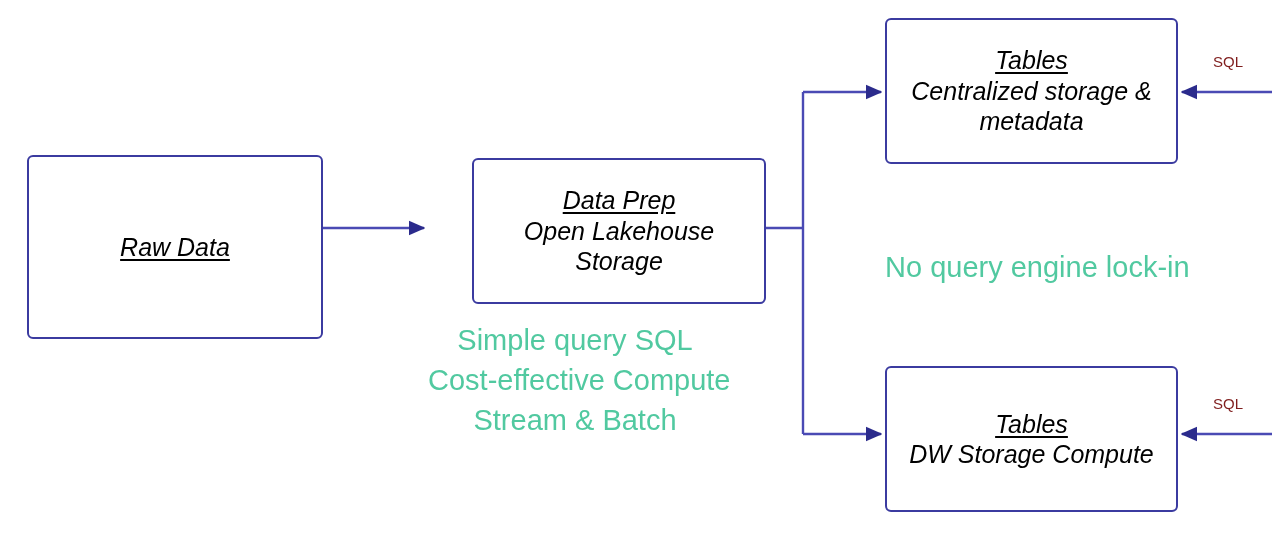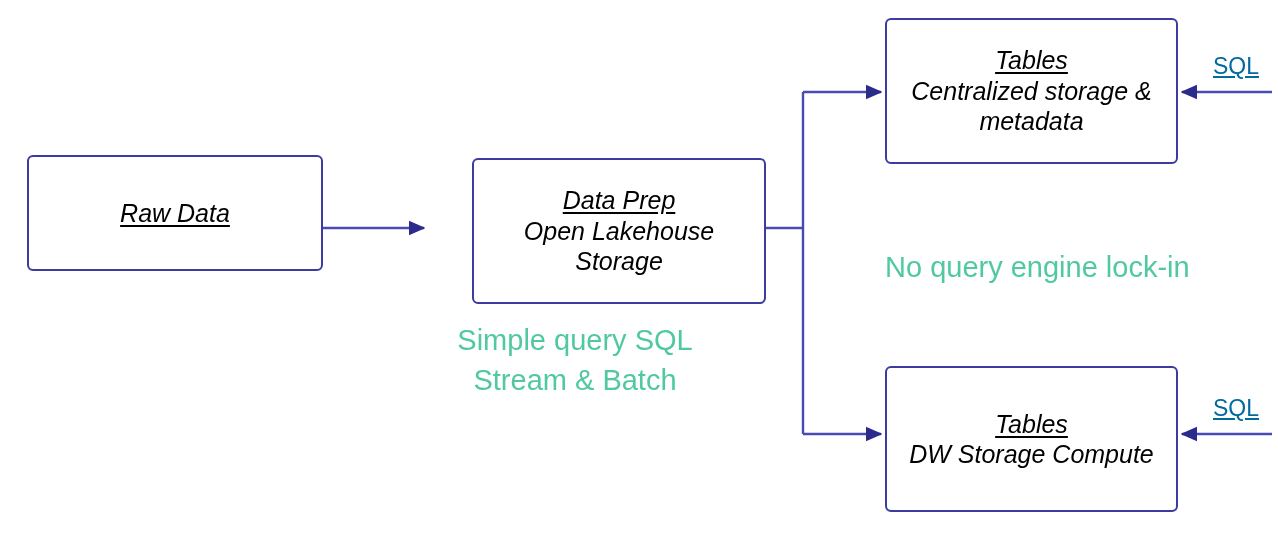--- a/index.html
+++ b/index.html
@@ -58,24 +58,23 @@
   .note {
     position: absolute;
     color: #51c9a0;
     font-size: 29px;
     text-align: center;
     line-height: 1.38;
     white-space: nowrap;
   }
   .edge-label {
     position: absolute;
-    color: #0369a1;
-    font-size: 23px;
+    color: #7f1d1d;
+    font-size: 15px;
     white-space: nowrap;
-    text-decoration: underline;
   }
 </style>
 </head>
 <body>
 
 <div id="canvas">
 
   <svg class="wires" viewBox="0 0 1278 540" xmlns="http://www.w3.org/2000/svg">
     <defs>
       <marker id="arrow" viewBox="0 0 10 10" refX="9.2" refY="5" markerWidth="7" markerHeight="7" orient="auto-start-reverse">
@@ -91,41 +90,42 @@
 
     <path d="M 803 92 L 881 92" stroke="#4a4ab4" stroke-width="2.4" fill="none" marker-end="url(#arrow)"></path>
 
     <path d="M 803 434 L 881 434" stroke="#4a4ab4" stroke-width="2.4" fill="none" marker-end="url(#arrow)"></path>
 
     <path d="M 1272 92 L 1182 92" stroke="#4a4ab4" stroke-width="2.4" fill="none" marker-end="url(#arrow)"></path>
 
     <path d="M 1272 434 L 1182 434" stroke="#4a4ab4" stroke-width="2.4" fill="none" marker-end="url(#arrow)"></path>
   </svg>
 
-  <div class="node" style="left:27px; top:155px; width:296px; height:116px;">
+  <div class="node" style="left:27px; top:155px; width:296px; height:184px;">
     <div class="title">Raw Data</div>
   </div>
 
   <div class="node" style="left:428px; top:158px; width:294px; height:146px;margin-left:44px;">
     <div class="title">Data Prep</div>
     <div class="sub" style="max-width:240px;">Open Lakehouse Storage</div>
   </div>
 
   <div class="node" style="left:885px; top:18px; width:293px; height:146px;">
     <div class="title">Tables</div>
     <div class="sub" style="max-width:270px;">Centralized storage &amp; metadata</div>
   </div>
 
   <div class="node" style="left:885px; top:366px; width:293px; height:146px;">
     <div class="title">Tables</div>
     <div class="sub">DW Storage Compute</div>
   </div>
 
   <div class="note" style="left:428px; top:320px; width:294px;">
     <div>Simple query SQL</div>
+    <div>Cost-effective Compute</div>
     <div>Stream &amp; Batch</div>
   </div>
 
   <div class="note" style="left:885px; top:247px; width:293px;">No query engine lock-in</div>
 
   <div class="edge-label" style="left:1213px; top:53px;">SQL</div>
 
   <div class="edge-label" style="left:1213px; top:395px;">SQL</div>
 
 </div>

